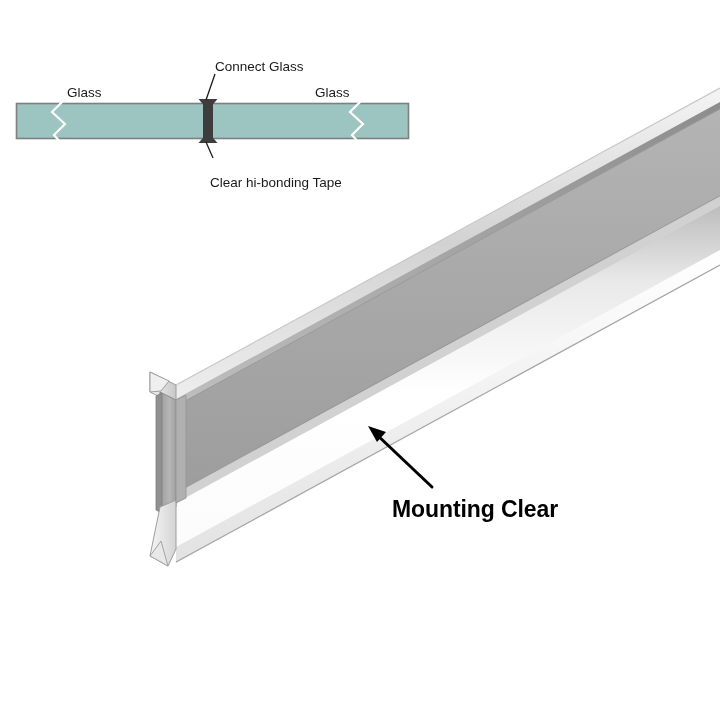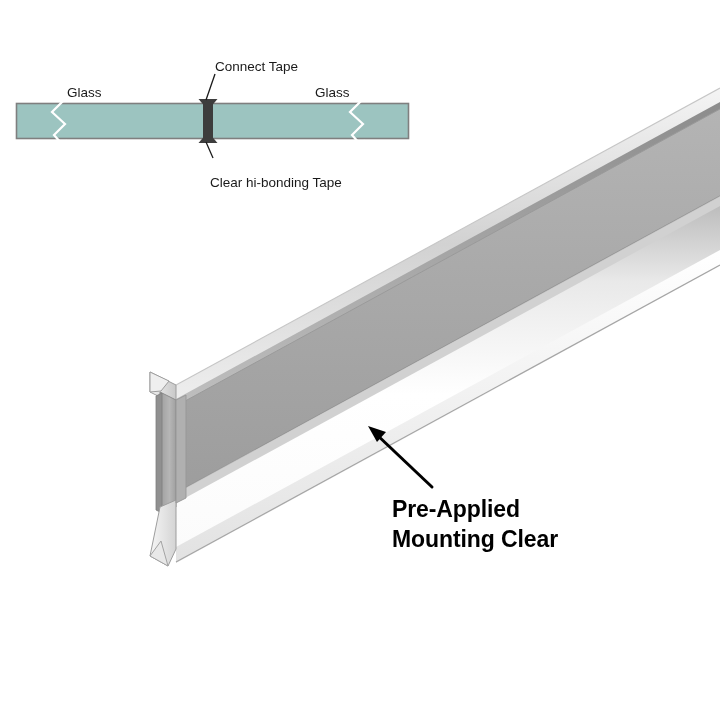--- a/index.html
+++ b/index.html
@@ -86,21 +86,21 @@
 
     <path d="M 215 74 L 206 100" fill="none" stroke="#1a1a1a" stroke-width="1.3"></path>
 
     <path d="M 213 158 L 206 142" fill="none" stroke="#1a1a1a" stroke-width="1.3"></path>
   </svg>
 
   <div class="cs-label" id="label-glass-left">Glass</div>
 
   <div class="cs-label" id="label-glass-right">Glass</div>
 
-  <div class="cs-label" id="label-connect-glass">Connect Tape</div>
+  <div class="cs-label" id="label-connect-glass">Connect Glass</div>
 
   <div class="cs-label" id="label-clear-tape">Clear hi-bonding Tape</div>
 
   <svg class="layer" viewBox="0 0 720 720" width="720" height="720">
     <defs>
 
       <linearGradient id="gFace" x1="0" y1="0" x2="0" y2="1">
         <stop offset="0" stop-color="#b4b4b4"></stop>
         <stop offset="0.45" stop-color="#a9a9a9"></stop>
         <stop offset="1" stop-color="#9d9d9d"></stop>
@@ -172,17 +172,16 @@
 
     <path d="M 176 400 L 186 395 L 186 498 L 176 503 Z" fill="#b0b0b0" stroke="#969696" stroke-width="0.9"></path>
 
     <g>
       <path d="M 432 487 L 375 433" fill="none" stroke="#000000" stroke-width="3" stroke-linecap="round"></path>
       <path d="M 368 426 L 386 432 L 377 442 Z" fill="#000000"></path>
     </g>
   </svg>
 
   <div class="callout" id="callout-tape">
-    <div>Pre-Applied</div>
     <div>Mounting Clear</div>
   </div>
 
 </div>
 
 </body></html>

